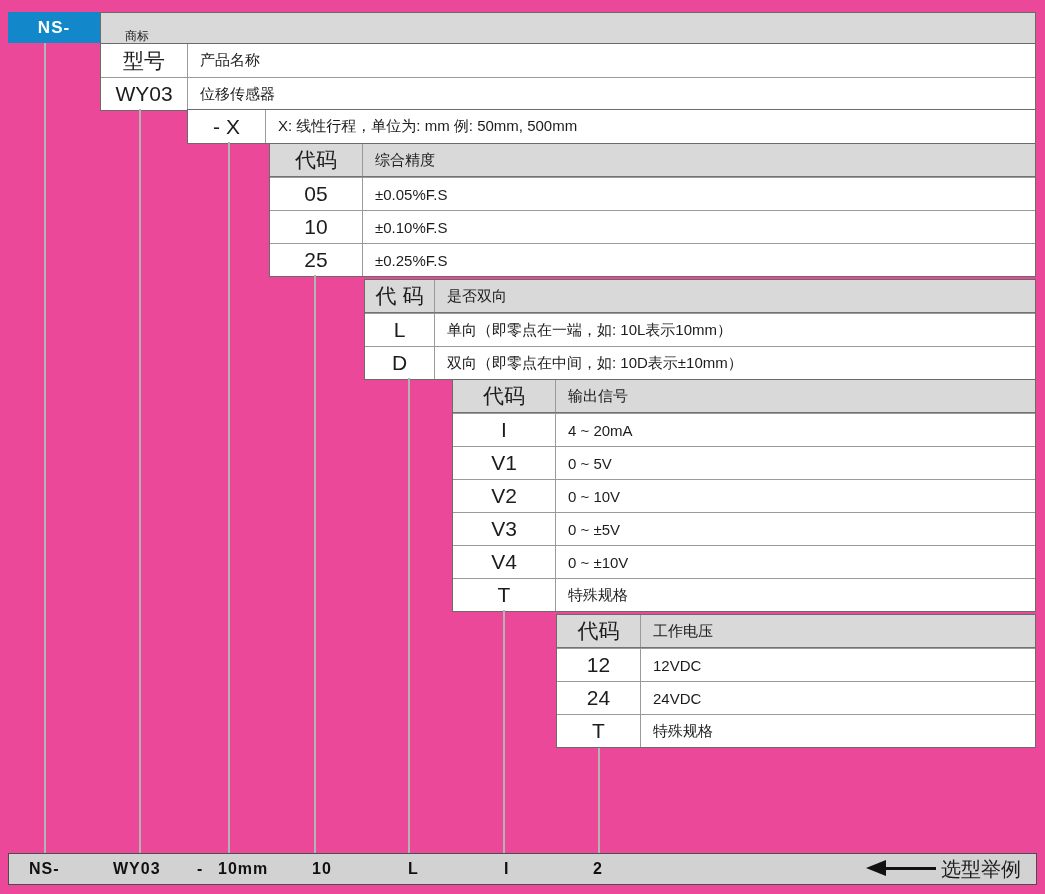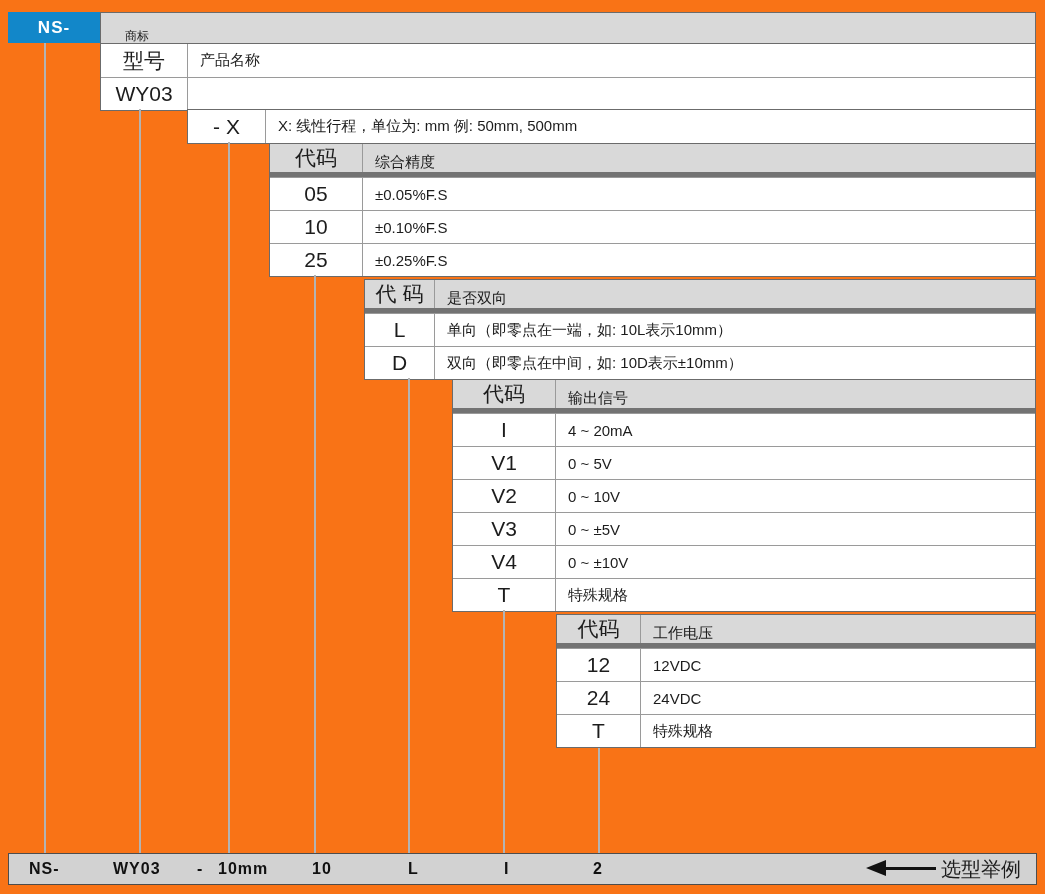--- a/index.html
+++ b/index.html
@@ -1,19 +1,19 @@
 <!DOCTYPE html>
 <html><head>
 <meta charset="utf-8">
 <style>
   html,body{margin:0;padding:0;background:#ffffff;}
   .canvas{
     position:relative;
     width:1045px;height:894px;
-    background:#f97316;
+    background:#ec4899;
     font-family:"Liberation Sans","DejaVu Sans",sans-serif;
     color:#1c1c1c;
     overflow:hidden;
   }
   
   .blue-box{
     position:absolute;left:8px;top:12px;width:92px;height:31px;
     background:#1287c9;color:#ffffff;font-weight:bold;font-size:17px;
     display:flex;align-items:center;justify-content:center;letter-spacing:1px;
   }
@@ -23,21 +23,21 @@
     background:#d9d9d9;border:1px solid #6b6b6b;box-sizing:border-box;
     display:flex;align-items:center;font-size:12px;padding-left:24px;
   }
   
   .tbl{
     position:absolute;background:#ffffff;
     border:1px solid #6b6b6b;box-sizing:border-box;
   }
   .trow{display:flex;height:33px;box-sizing:border-box;}
   .trow + .trow{border-top:1px solid #9a9a9a;}
-  .trow.thead{background:#d9d9d9;border-bottom:5px solid #737373;align-items:flex-end;}
+  .trow.thead{background:#d9d9d9;border-bottom:1px solid #737373;}
   .tcode{
     display:flex;align-items:center;justify-content:center;
     border-right:1px solid #9a9a9a;box-sizing:border-box;
     font-size:21px;flex:0 0 auto;
   }
   .tdesc{
     display:flex;align-items:center;
     padding-left:12px;font-size:15px;flex:1 1 auto;box-sizing:border-box;
   }
   .t-model .tcode{width:87px;}
@@ -78,20 +78,21 @@
     <span>商标</span>
   </div>
 
   <div class="tbl t-model" style="left:100px;top:43px;width:936px;">
     <div class="trow">
       <div class="tcode">型号</div>
       <div class="tdesc">产品名称</div>
     </div>
     <div class="trow">
       <div class="tcode">WY03</div>
+      <div class="tdesc">位移传感器</div>
     </div>
   </div>
 
   <div class="tbl t-stroke" style="left:187px;top:109px;width:849px;">
     <div class="trow">
       <div class="tcode">- X</div>
       <div class="tdesc">X: 线性行程，单位为: mm 例: 50mm, 500mm</div>
     </div>
   </div>
 

